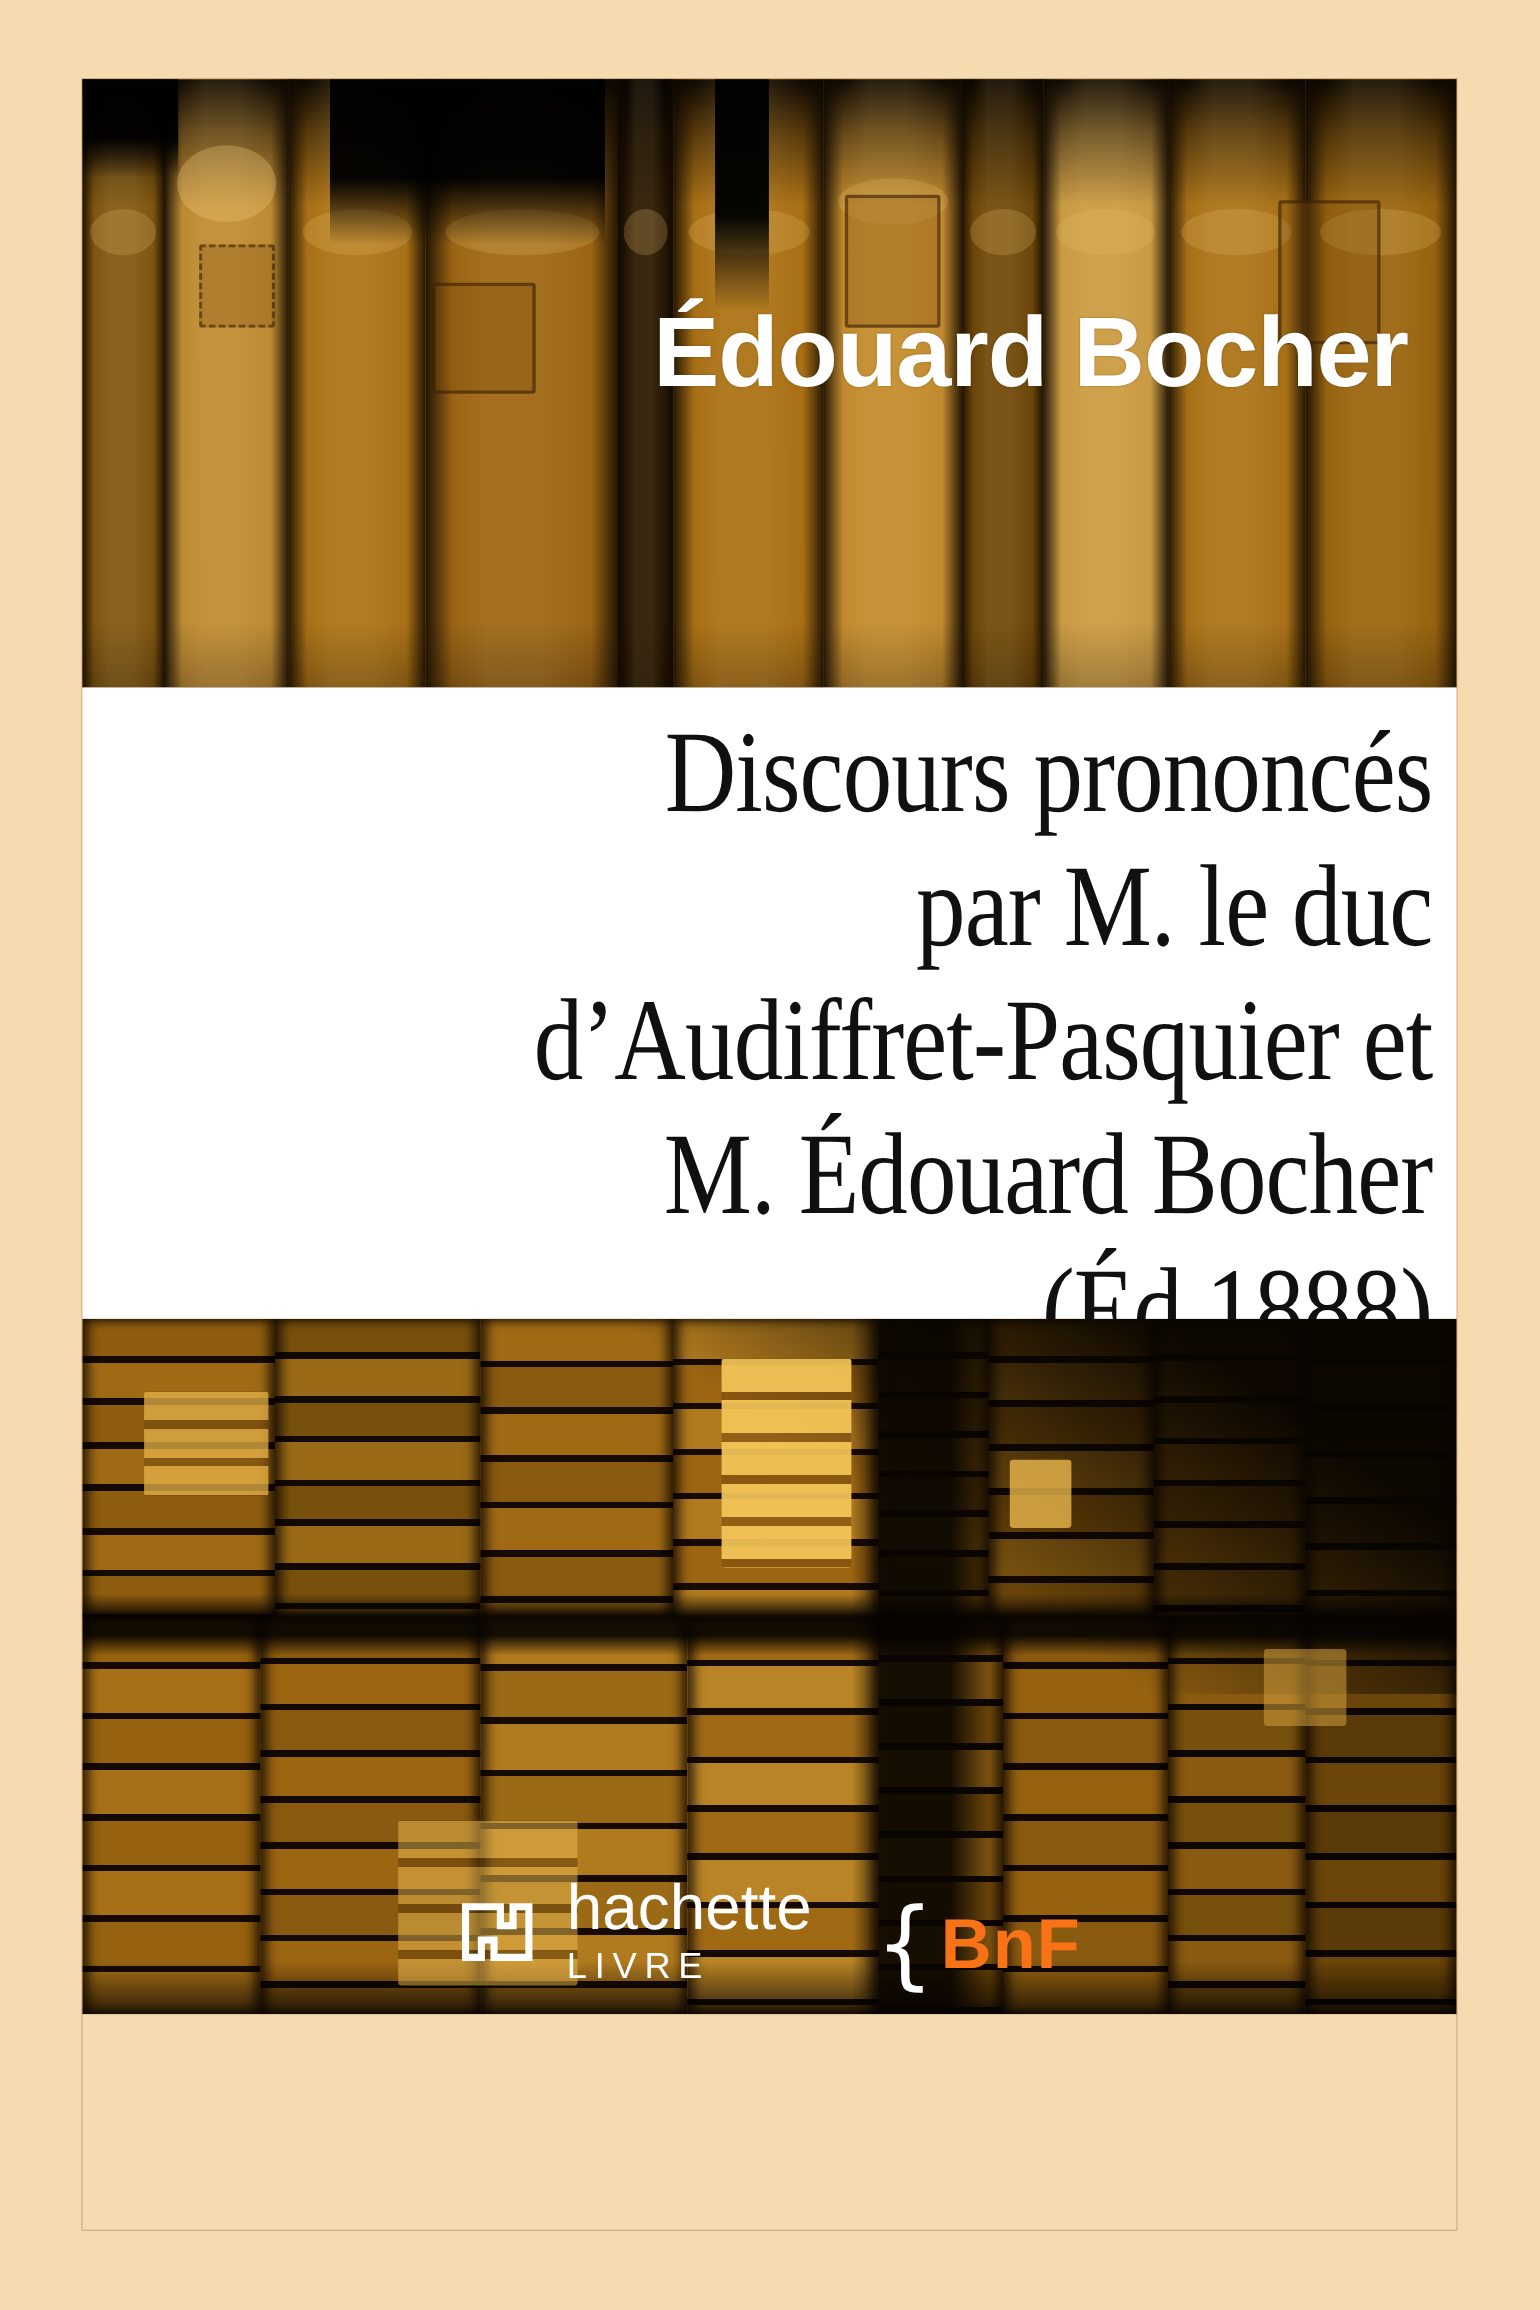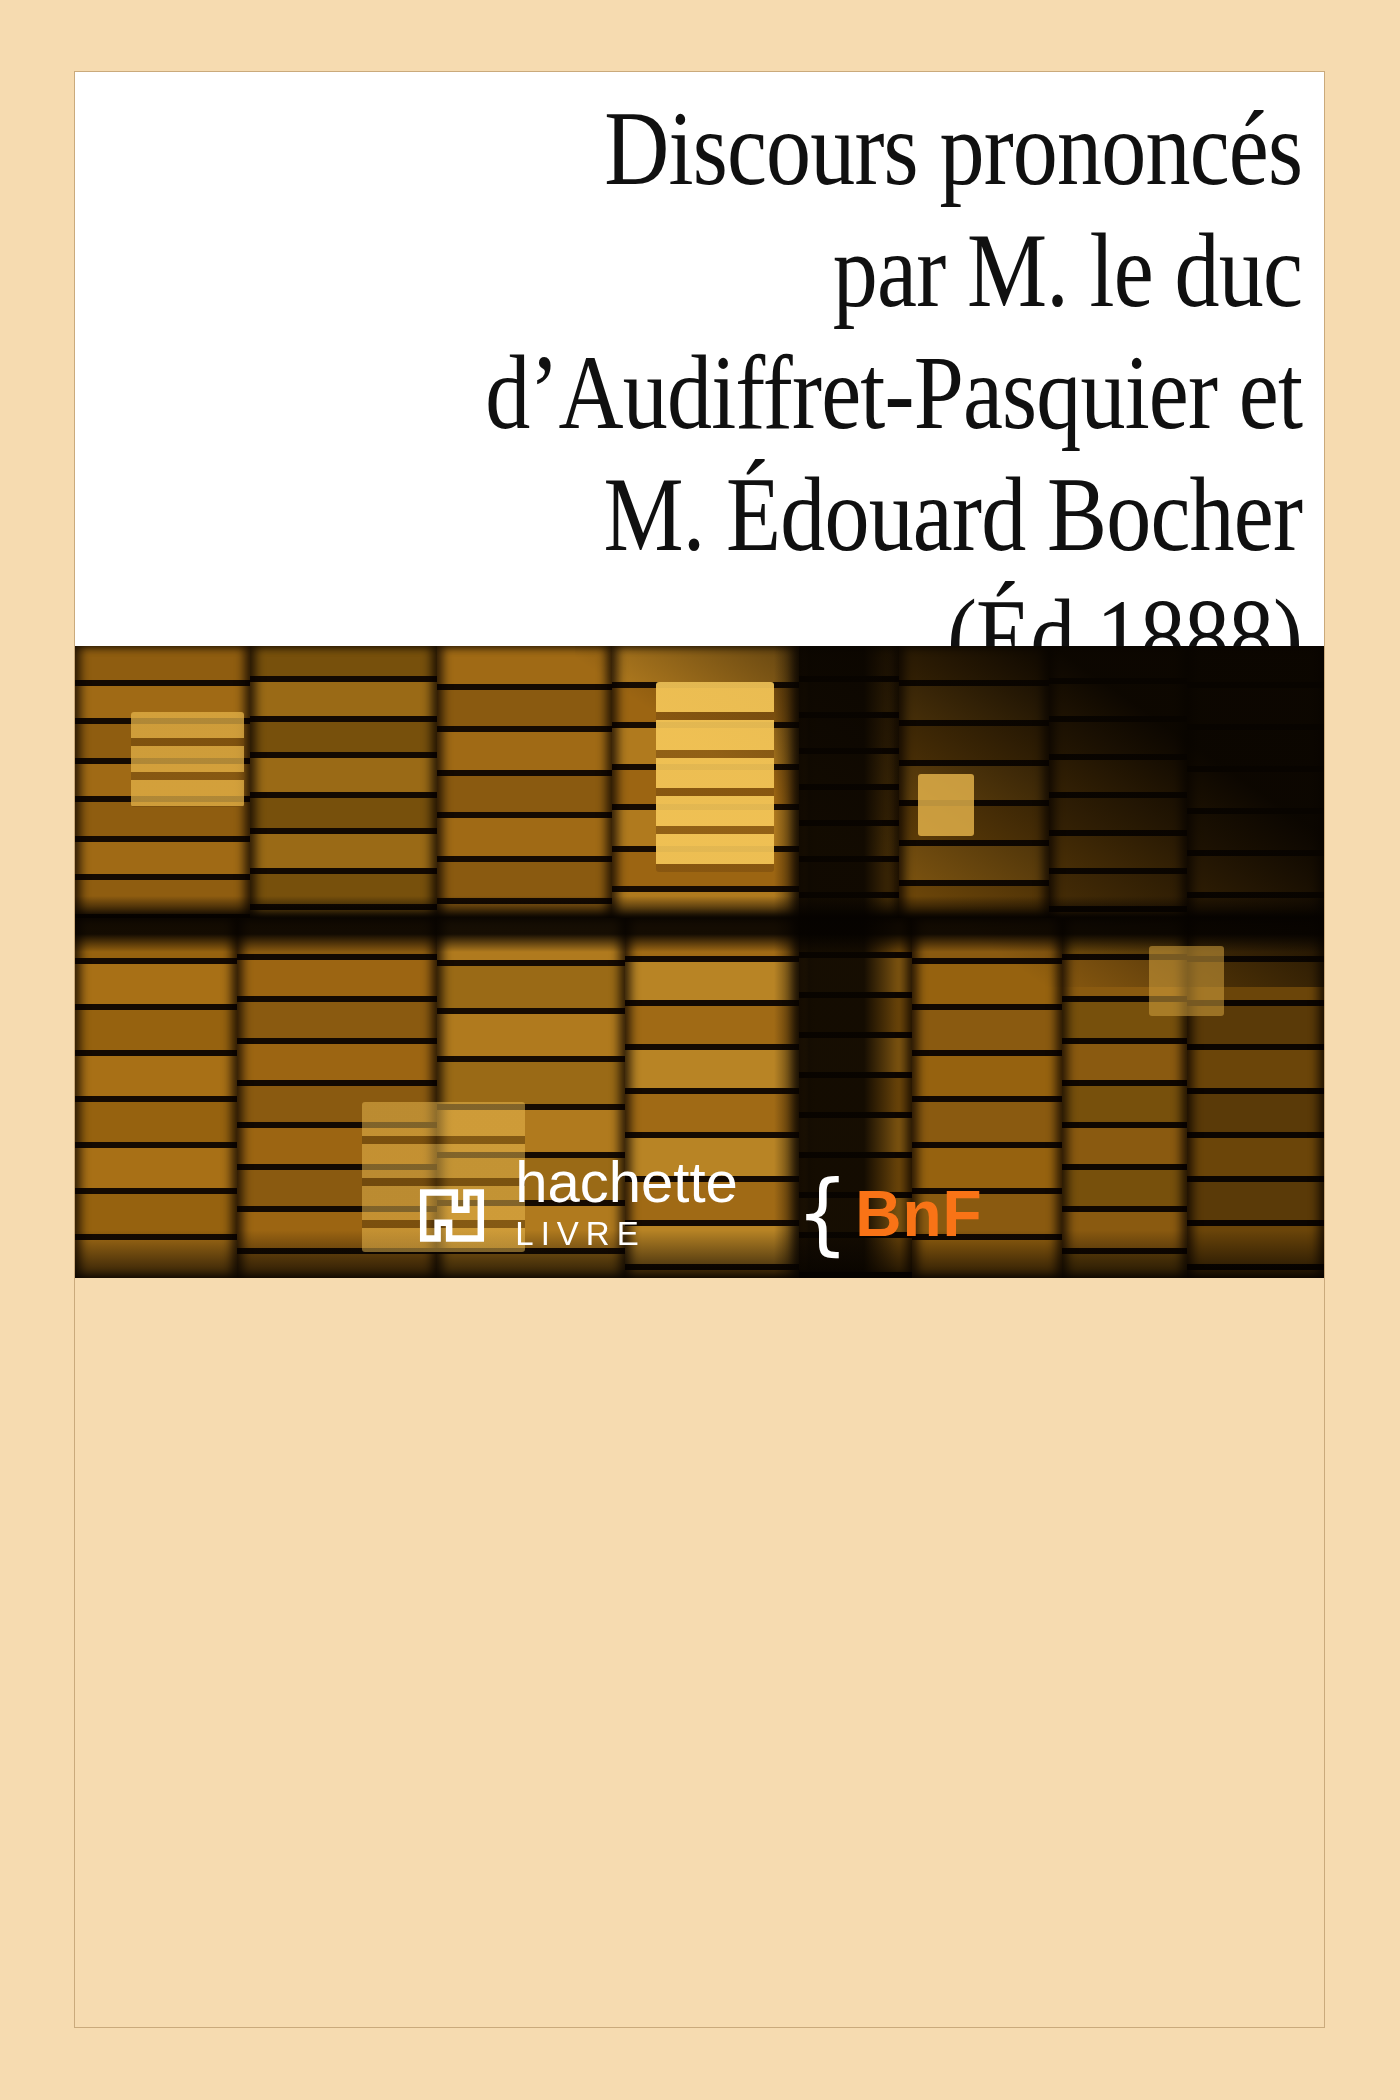--- a/index.html
+++ b/index.html
@@ -113,36 +113,57 @@
   .bl2 { left:4.5%;  top:66px;  width:9%;   height:95px;
     background:repeating-linear-gradient(180deg, rgba(228,178,72,.75) 0 26px, rgba(110,70,14,.5) 26px 34px); }
   .bl3 { left:67.5%; top:128px; width:4.5%; height:62px; background:rgba(232,182,76,.8); }
   .bl4 { left:23%;   bottom:26px; width:13%; height:150px;
     background:repeating-linear-gradient(180deg, rgba(236,188,82,.5) 0 34px, rgba(90,58,10,.5) 34px 42px); }
   .bl5 { right:8%;   top:300px; width:6%; height:70px; background:rgba(210,160,62,.55); }
 
   
   .logos { position:absolute; left:0; right:0; bottom:28px; z-index:6;
     display:flex; justify-content:center; align-items:flex-end; }
-  .hachette-group { display:flex; align-items:flex-end;gap:13px; }
+  .hachette-group { display:flex; align-items:center;gap:13px; }
   .hachette-mark { width:72px; height:72px; margin-right:14px; }
   .hachette-col { display:flex; flex-direction:column; line-height:1; }
   .hachette-word { color:#fff; font-size:58px; letter-spacing:0; }
   .hachette-sub  { color:#fff; font-size:33px; letter-spacing:7px; margin-top:6px; }
   .bnf-group { display:flex; align-items:center; margin-left:58px; }
   .bnf-brace { color:#fff; font-family:"DejaVu Sans",sans-serif; font-size:84px; line-height:.85;
     transform:scaleY(1.05); margin-right:6px; }
   .bnf-word { color:#f97316; font-weight:bold; font-size:64px; letter-spacing:1px; line-height:1; }
 </style>
 </head>
 <body>
 
 <div class="page">
   <div class="content">
 
+    <div class="photo-top">
+      <div class="spine s1"></div>
+      <div class="spine s2"></div>
+      <div class="spine s3"></div>
+      <div class="spine s4"></div>
+      <div class="spine s5"></div>
+      <div class="spine s6"></div>
+      <div class="spine s7"></div>
+      <div class="spine s8"></div>
+      <div class="spine s9"></div>
+      <div class="spine s10"></div>
+      <div class="spine s11"></div>
+      <div class="darkwedge dw1"></div>
+      <div class="darkwedge dw2"></div>
+      <div class="darkwedge dw3"></div>
+      <div class="spine-label lb1"></div>
+      <div class="spine-label lb2"></div>
+      <div class="spine-label lb3"></div>
+      <div class="spine-label lb4"></div>
+      <div class="author-name">Édouard Bocher</div>
+    </div>
 
     <div class="band">
       <div class="title-block">
         <div>Discours prononcés</div>
         <div>par M. le duc</div>
         <div>d’Audiffret-Pasquier et</div>
         <div>M. Édouard Bocher</div>
         <div>(Éd.1888)</div>
       </div>
     </div>

